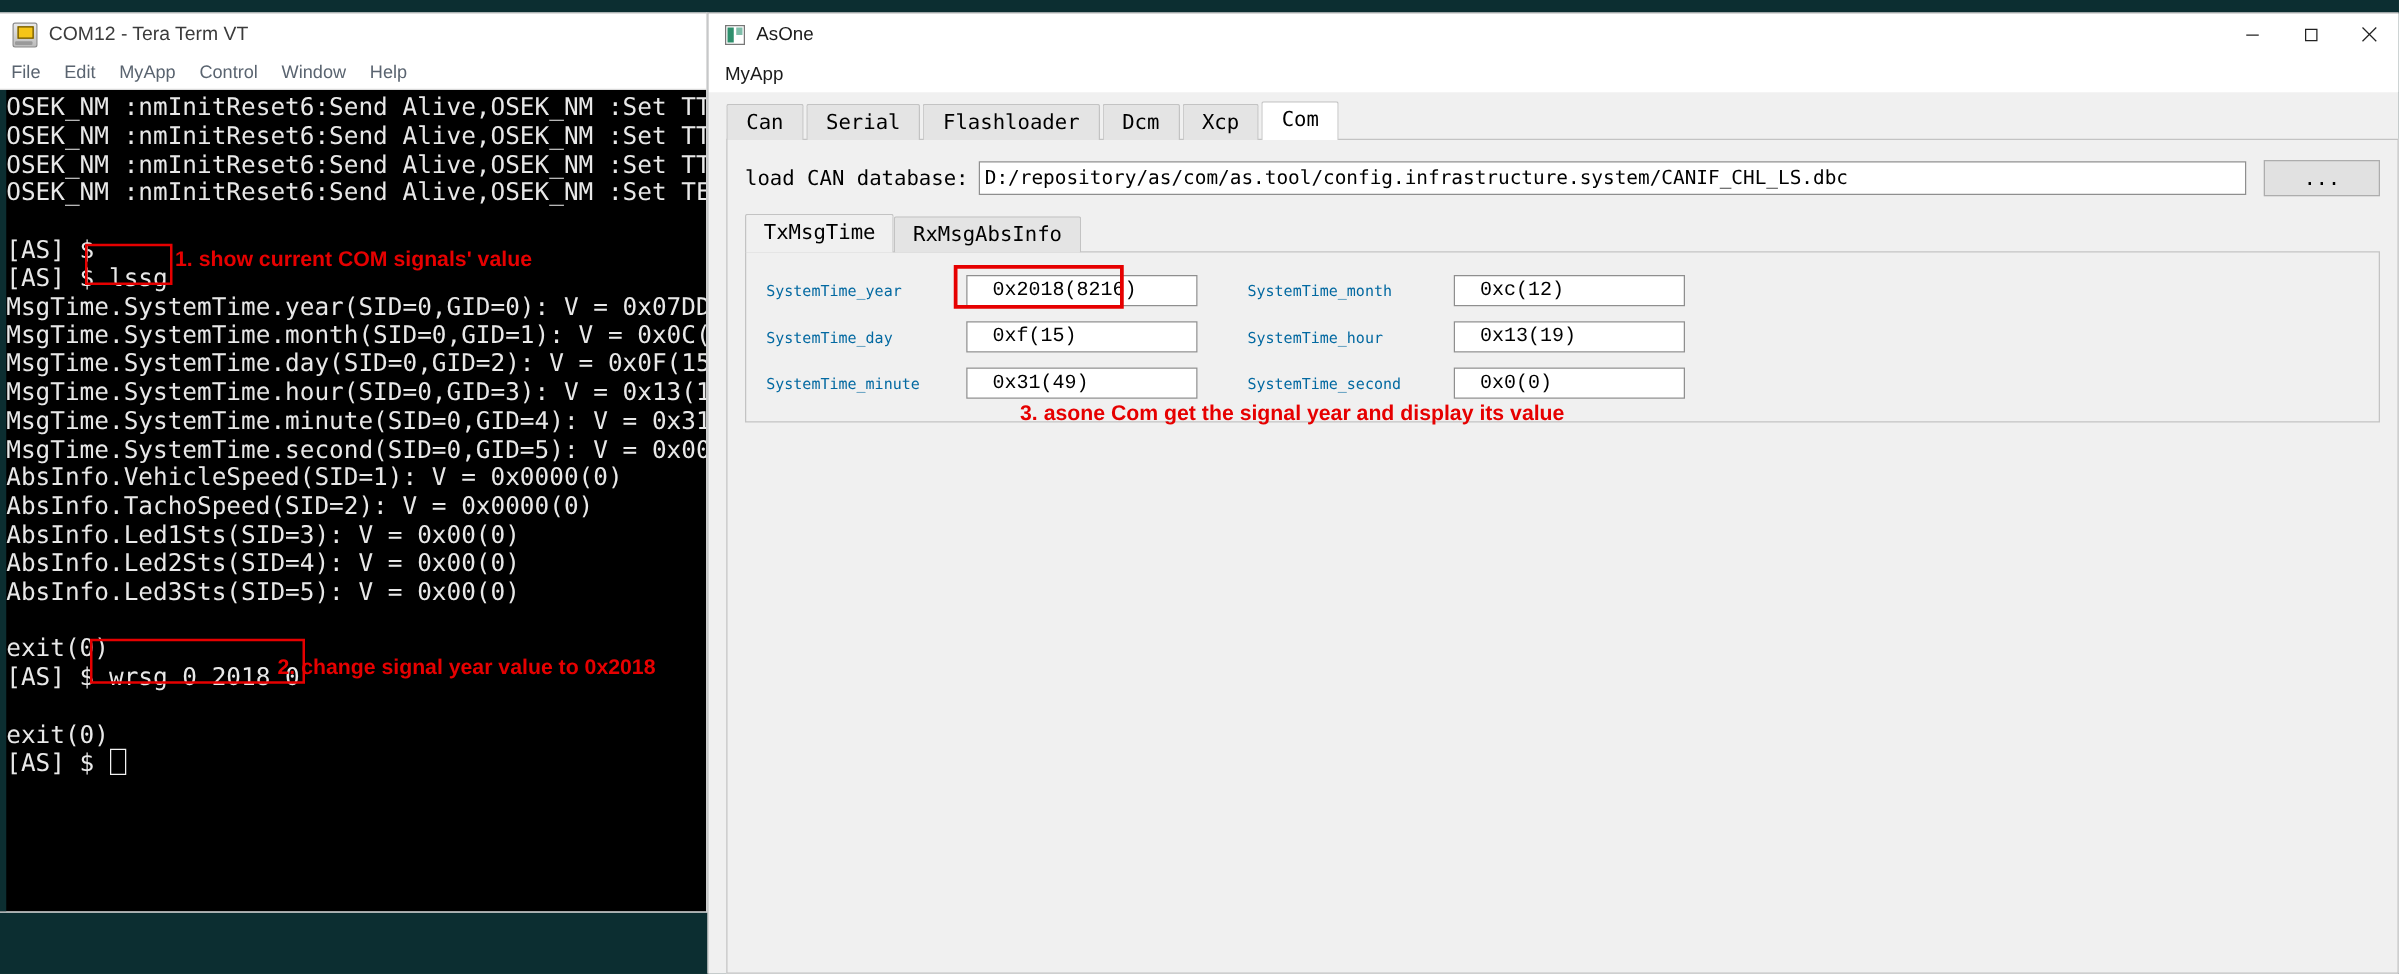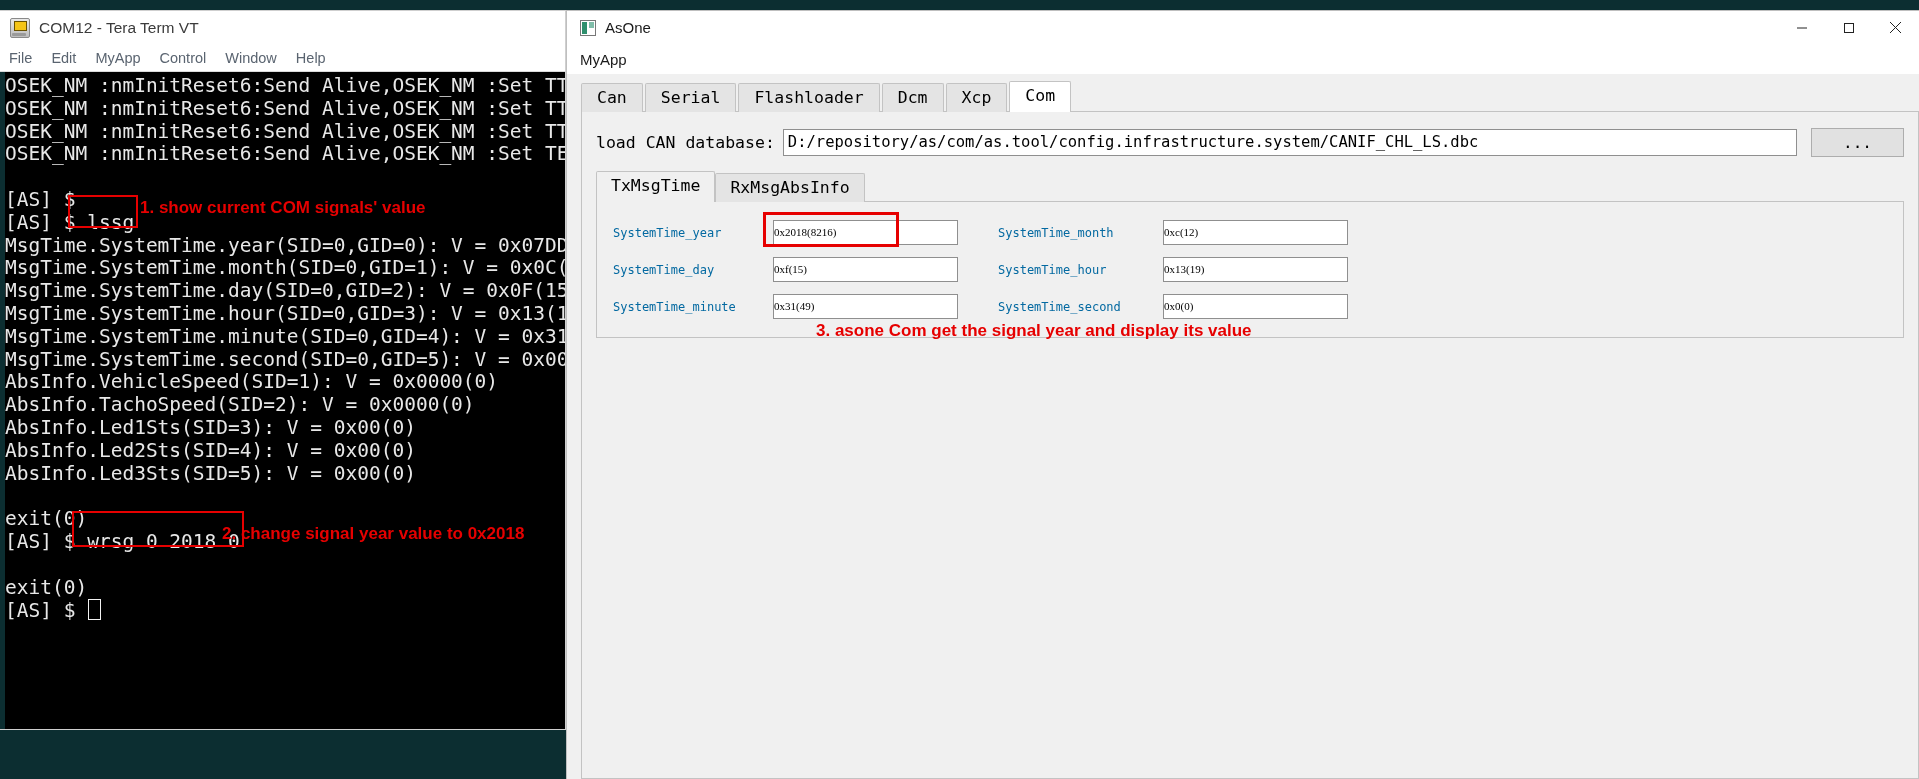--- a/index.html
+++ b/index.html
@@ -208,23 +208,23 @@
     row-gap: 12px; column-gap: 0;
     align-items: center;
   }
   .fld-label {
     font-family: "DejaVu Sans Mono", "Liberation Mono", monospace;
     font-size: 12px; color: #0369a1; white-space: nowrap;
   }
   .fld-input {
     height: 25px; box-sizing: border-box;
     border: 1px solid #8f8f8f; background: #ffffff;
-    font-family: Liberation Serif, serif;
-    font-size: 11px; color: #000;
-    padding: 0 0; line-height: 23px;
+    font-family: Liberation Mono, monospace;
+    font-size: 16px; color: #000;
+    padding: 0 20px; line-height: 23px;
     white-space: nowrap; overflow: hidden;
   }
   .fld-spacer { }
 
   .form-annot {
     position: absolute; color: #e60000; font-weight: bold;
     font-size: 17px; white-space: nowrap;
     font-family: "Liberation Sans", sans-serif;
   }
   .field-highlight {

